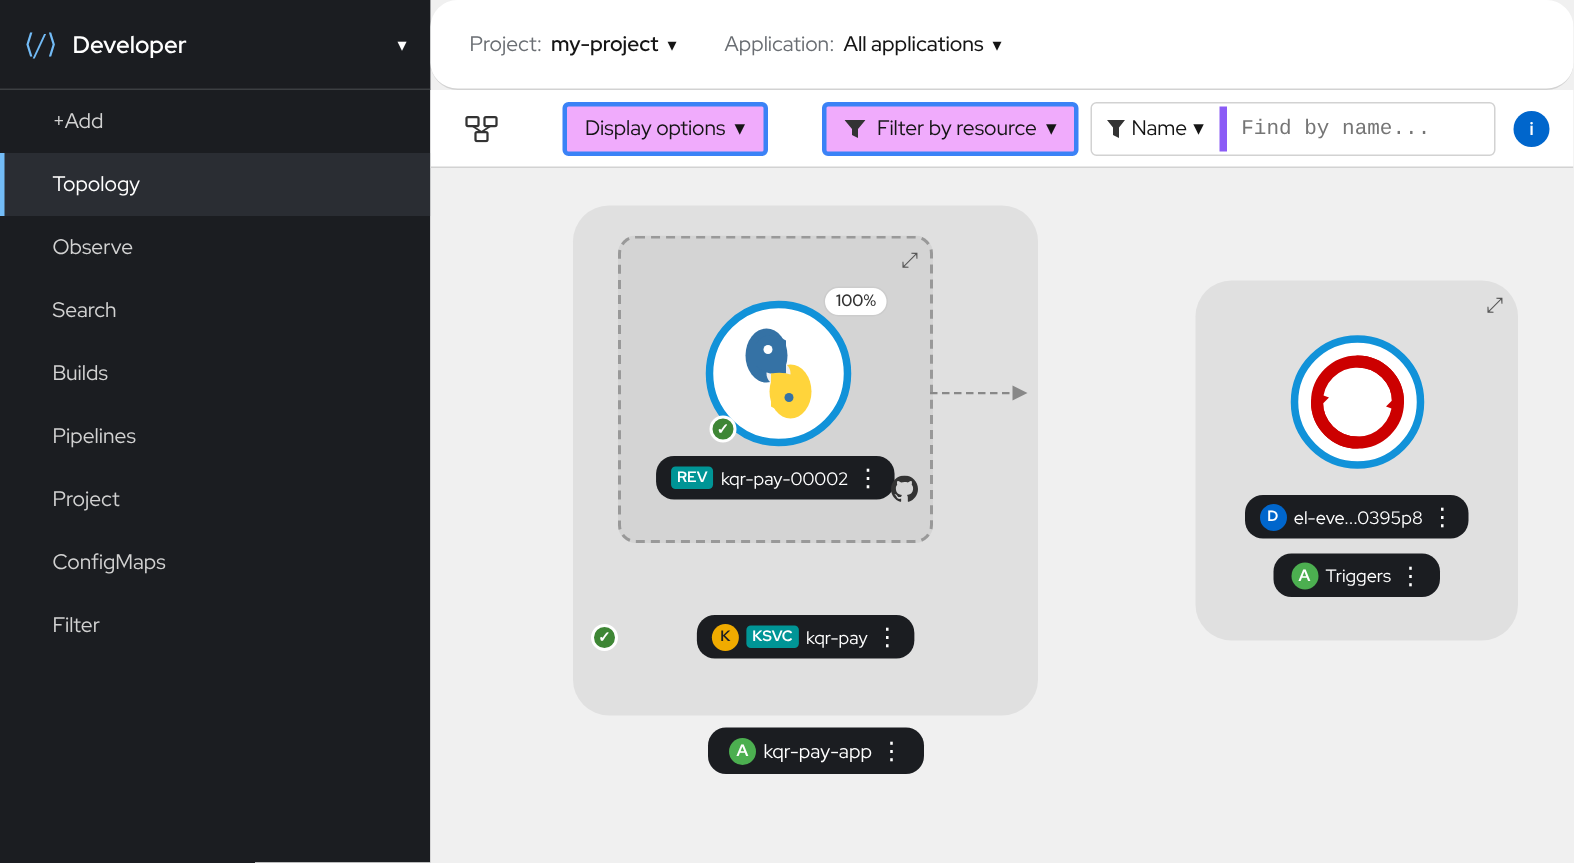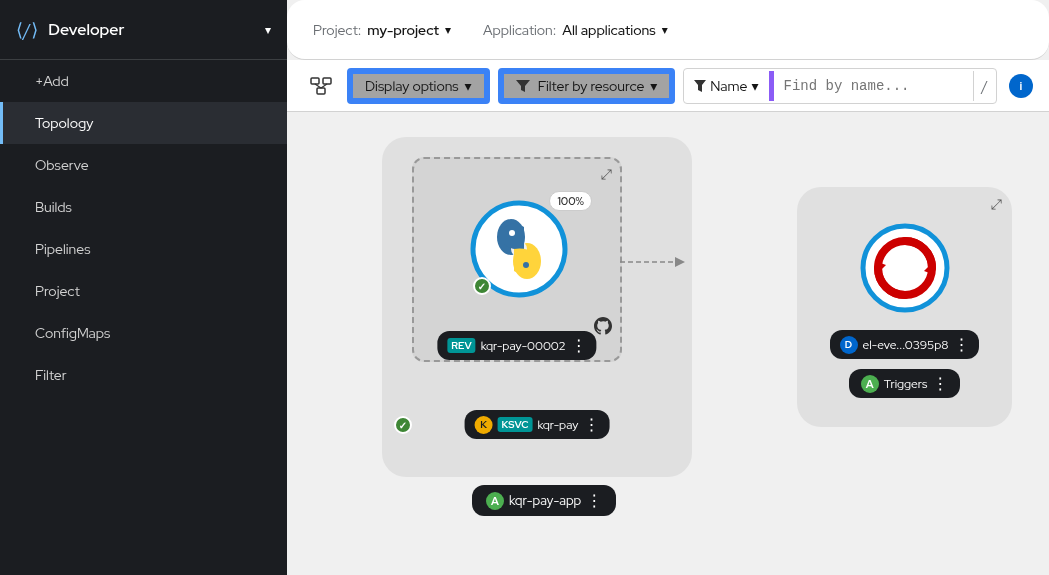--- a/index.html
+++ b/index.html
@@ -119,27 +119,28 @@
       justify-content: center;
       cursor: pointer;
       border-radius: 4px;
       color: #151515;
     }
     .toolbar-dropdown {
       display: flex;
       align-items: center;
       gap: 6px;
       padding: 6px 12px;
-      border: 6px solid #3b82f6;
-      border-radius: 4px;
-      background: #a3a3a3;
+      border: 3px solid #3b82f6;
+      border-radius: 4px;
+      background: #f0abfc;
       font-size: 14px;
       color: #151515;
       cursor: pointer;
       height: 36px;
+      margin-left: 28px;
     }
     .filter-bar {
       display: flex;
       align-items: center;
       border: 1px solid #d2d2d2;
       border-radius: 4px;
       overflow: hidden;
       height: 36px;
       flex: 1;
       max-width: 380px;
@@ -213,20 +214,23 @@
   </div>
   <nav class="sidebar-nav">
     <div class="sidebar-item">
       <span>+Add</span>
     </div>
     <div class="sidebar-item active">
       <span>Topology</span>
     </div>
     <div class="sidebar-item">
       <span>Observe</span>
+    </div>
+    <div class="sidebar-item">
+      <span>Search</span>
     </div>
     <div class="sidebar-item">
       <span>Builds</span>
     </div>
     <div class="sidebar-item">
       <span>Pipelines</span>
     </div>
     <div class="sidebar-item">
       <span>Project</span>
     </div>
@@ -315,21 +319,21 @@
 
               <path d="M35 30 Q42 20 55 28 L55 50 Q42 52 35 45 Z" fill="#3572A5"></path>
               <path d="M65 70 Q58 80 45 72 L45 50 Q58 48 65 55 Z" fill="#FFD43B"></path>
               <circle cx="43" cy="34" r="3" fill="white"></circle>
               <circle cx="57" cy="66" r="3" fill="#3572A5"></circle>
             </svg>
             
             <div style="position:absolute; bottom:4px; left:4px; width:18px; height:18px; background:#3e8635; border-radius:50%; border:2px solid white; display:flex; align-items:center; justify-content:center; color:white; font-size:10px; font-weight:700;">✓</div>
           </div>
 
-          <div style="position:absolute; bottom:0; left:50%; transform:translateX(-50%); display:flex; align-items:center; gap:5px; background:#1b1d21; color:white; border-radius:12px; padding:4px 10px; font-size:12px; white-space:nowrap;">
+          <div style="position:absolute; bottom:27px; left:50%; transform:translateX(-50%); display:flex; align-items:center; gap:5px; background:#1b1d21; color:white; border-radius:12px; padding:4px 10px; font-size:12px; white-space:nowrap;">
             <span style="background:#009596; color:white; border-radius:3px; padding:1px 4px; font-size:10px; font-weight:700;">REV</span>
             <span>kqr-pay-00002</span>
             <span style="cursor:pointer; font-size:16px;">⋮</span>
           </div>
 
           <div style="position:absolute; bottom:20px; right:8px; font-size:16px; color:#333; cursor:pointer;">
             <svg width="18" height="18" viewBox="0 0 24 24" fill="#333">
               <path d="M12 0C5.37 0 0 5.37 0 12c0 5.3 3.44 9.8 8.2 11.37.6.11.82-.26.82-.58v-2.03c-3.34.72-4.04-1.61-4.04-1.61-.54-1.38-1.33-1.75-1.33-1.75-1.08-.74.08-.72.08-.72 1.2.08 1.83 1.23 1.83 1.23 1.06 1.82 2.79 1.3 3.47.99.11-.77.42-1.3.76-1.6-2.67-.3-5.47-1.33-5.47-5.93 0-1.31.47-2.38 1.24-3.22-.12-.3-.54-1.52.12-3.18 0 0 1.01-.32 3.3 1.23a11.5 11.5 0 0 1 3-.4c1.02.005 2.04.14 3 .4 2.28-1.55 3.29-1.23 3.29-1.23.66 1.66.24 2.88.12 3.18.77.84 1.24 1.91 1.24 3.22 0 4.61-2.81 5.63-5.48 5.92.43.37.81 1.1.81 2.22v3.29c0 .32.22.7.83.58C20.56 21.8 24 17.3 24 12c0-6.63-5.37-12-12-12z"></path>
             </svg>
           </div>

